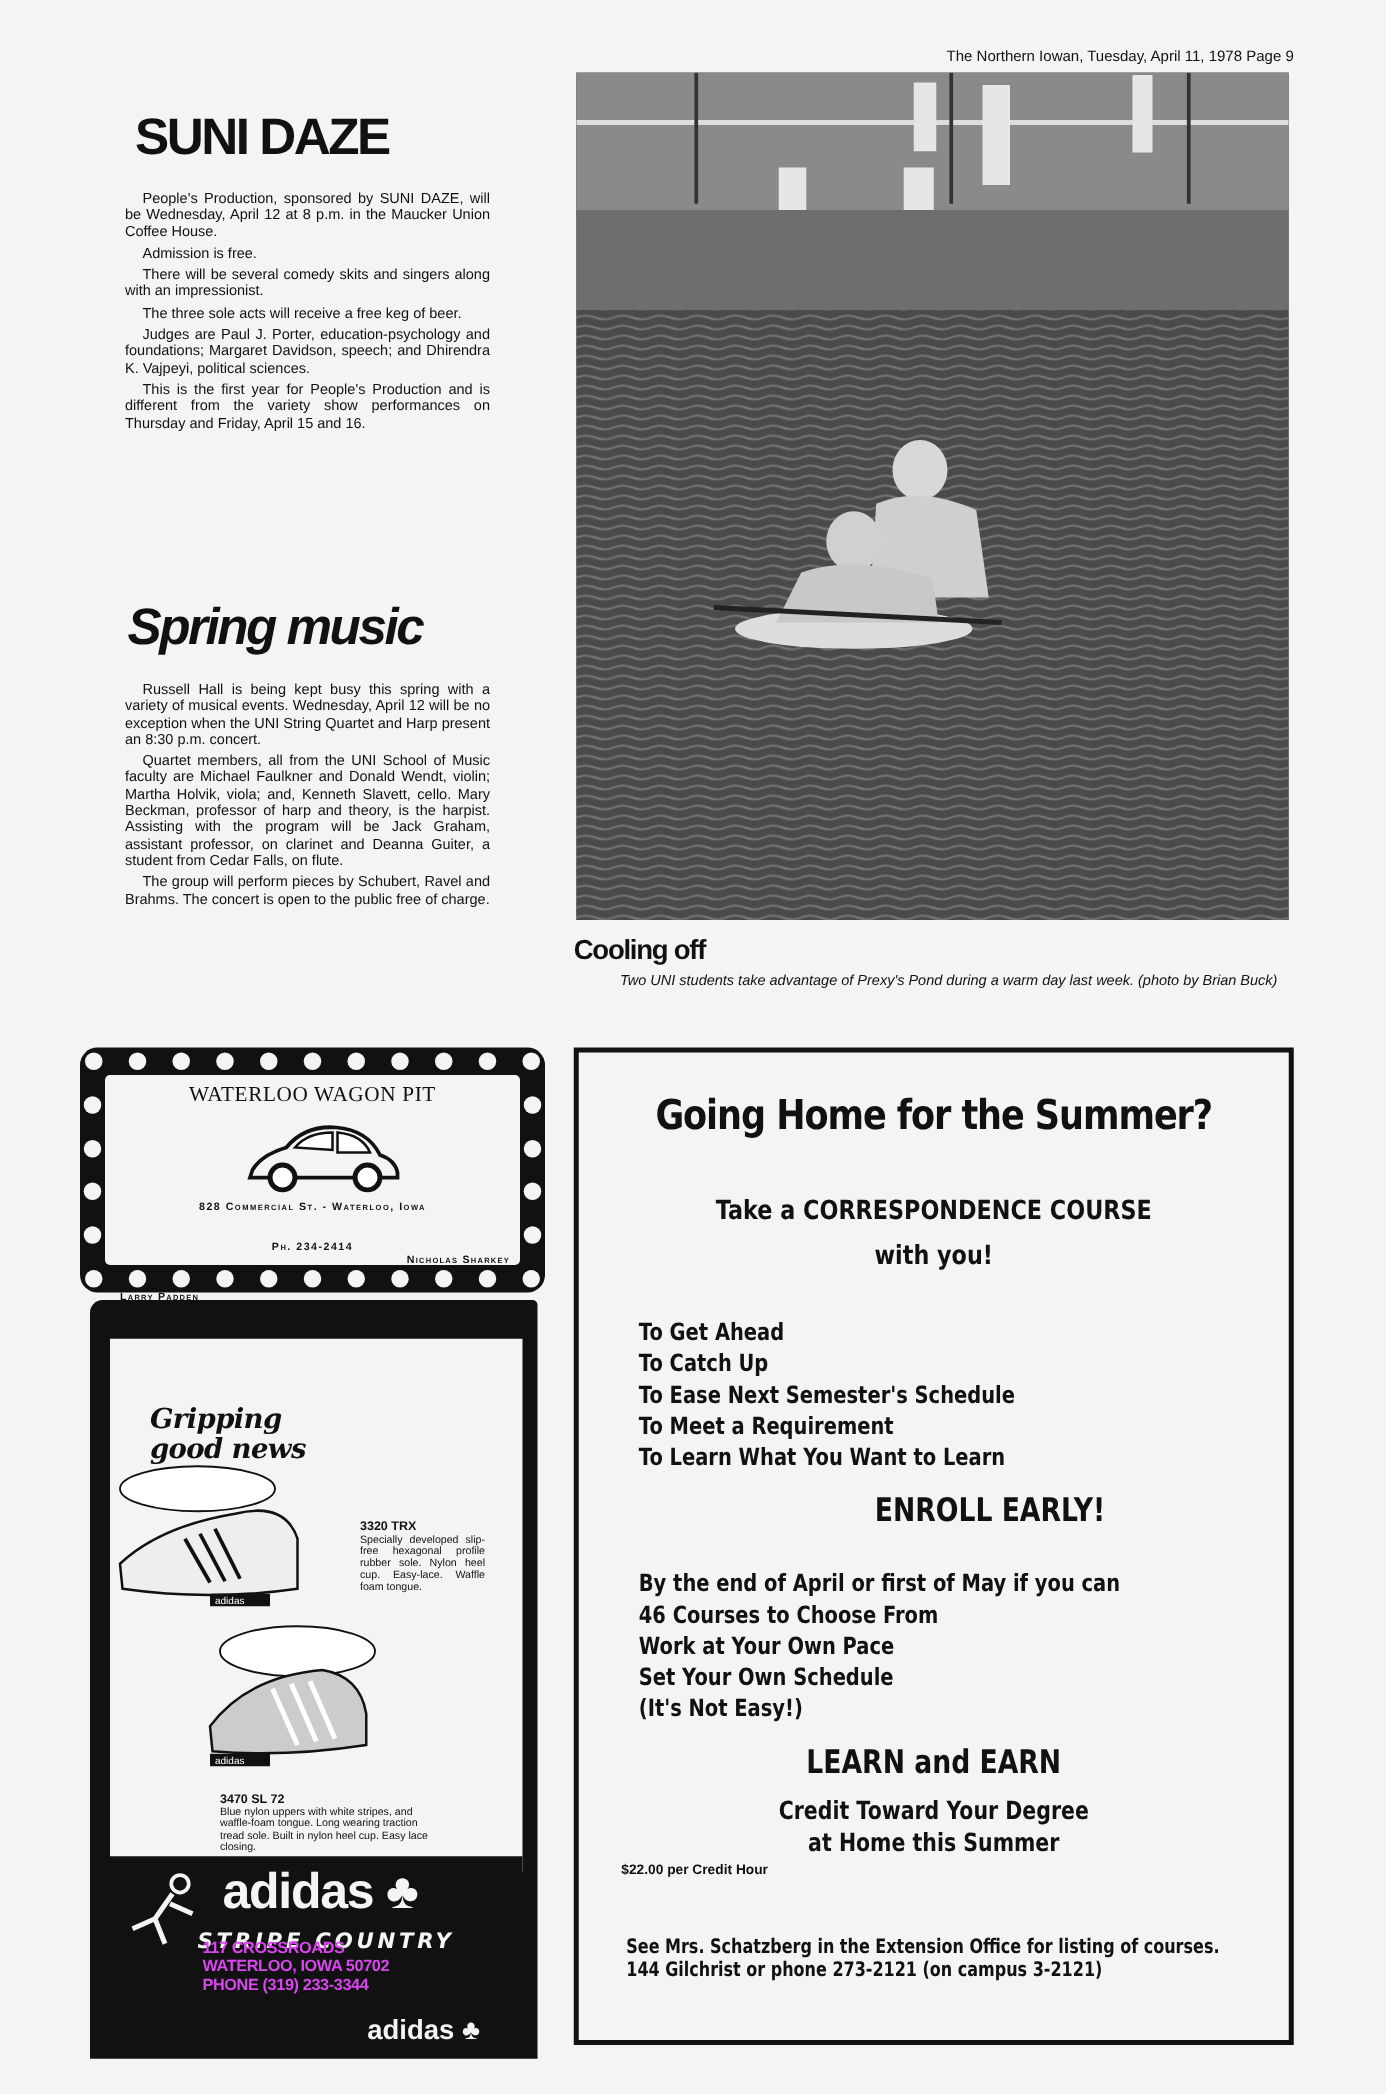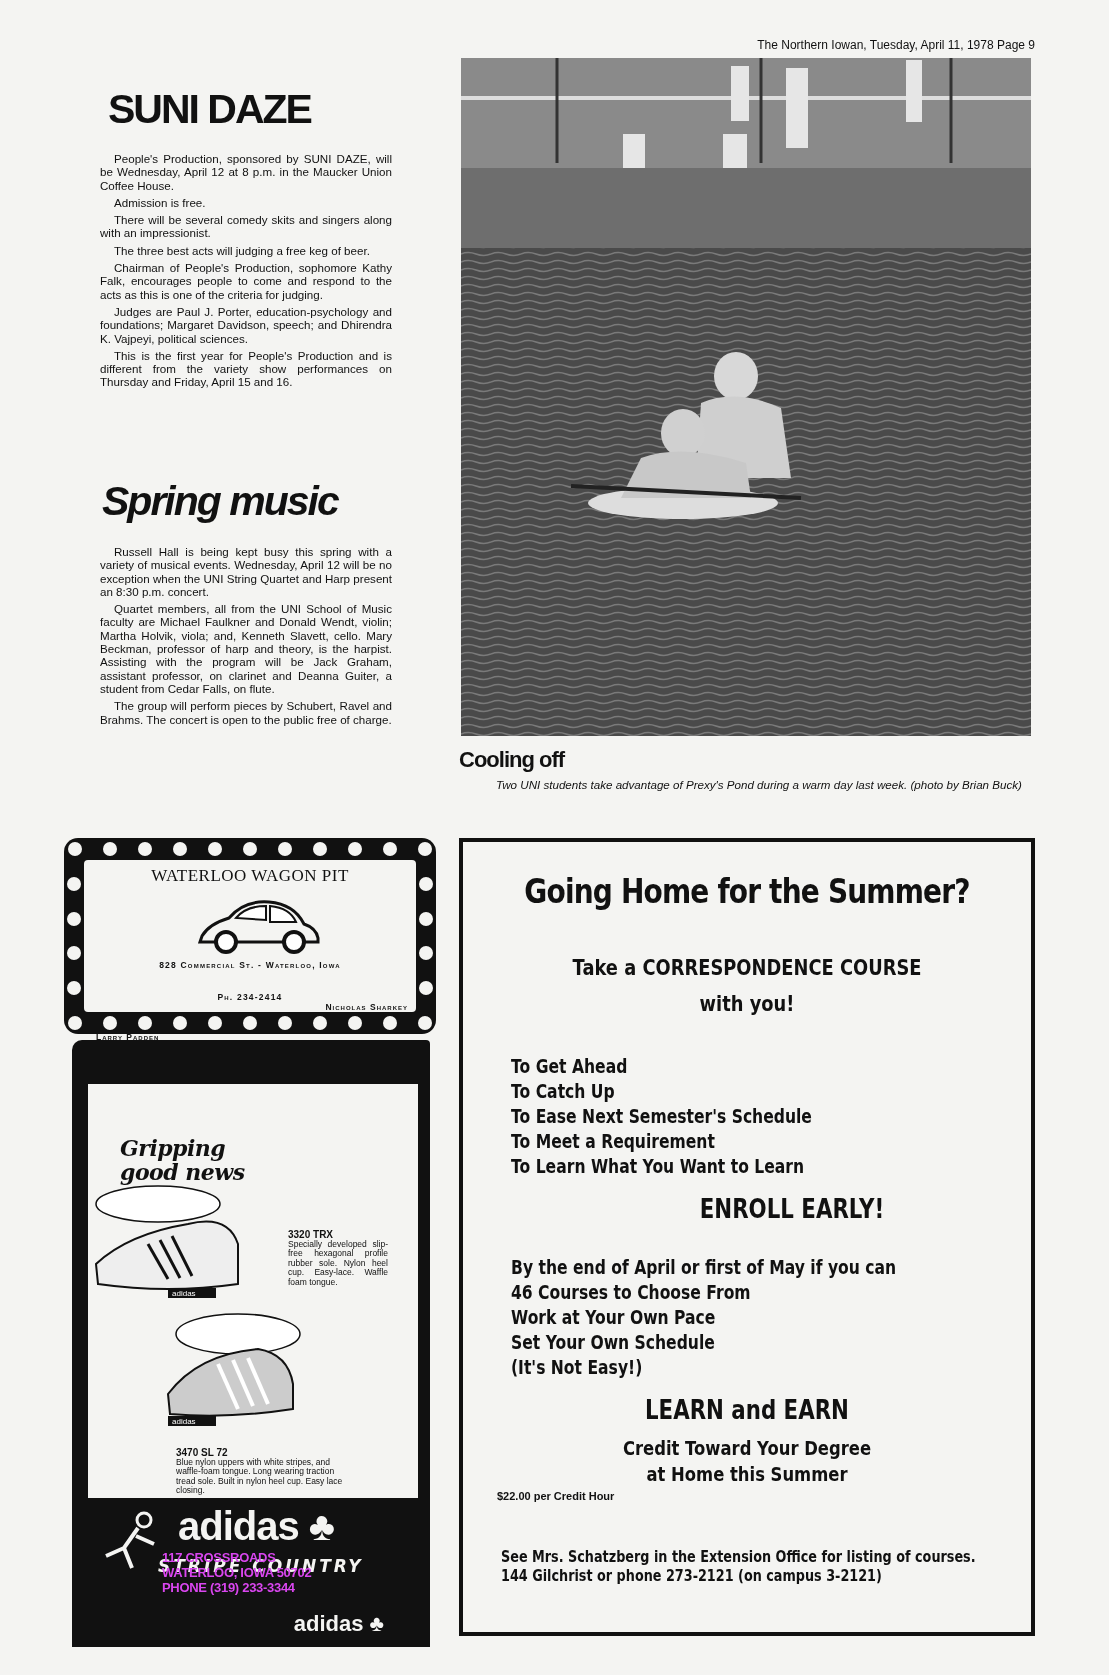--- a/index.html
+++ b/index.html
@@ -23,21 +23,21 @@
   .wagon-inner { position:absolute; left:20px; top:22px; right:20px; bottom:22px; background:#f4f4f2; border-radius:4px; }
   .hole { position:absolute; width:14px; height:14px; border-radius:50%; background:#f4f4f2; }
   .wagon-title { position:absolute; top:6px; left:0; right:0; text-align:center; font-family:"Liberation Serif", serif; font-size:17px; letter-spacing:0.5px; }
   .wagon-addr { position:absolute; top:100px; left:0; right:0; text-align:center; font-size:8.5px; letter-spacing:1.2px; font-variant:small-caps; font-weight:bold; }
   .wagon-ph { position:absolute; top:132px; left:0; right:0; text-align:center; font-size:8.5px; letter-spacing:1.2px; font-variant:small-caps; font-weight:bold; }
   .wagon-left { position:absolute; top:144px; left:12px; font-size:8.5px; letter-spacing:1px; font-variant:small-caps; font-weight:bold;margin-top:28px; }
   .wagon-right { position:absolute; top:142px; right:8px; font-size:8.5px; letter-spacing:1px; font-variant:small-caps; font-weight:bold; }
 
   
   .adidas { left:72px; top:1040px; width:358px; height:607px; background:#111; border-radius:10px 4px 0 0; }
-  .adidas-inner { position:absolute; left:16px; top:44px; right:12px; height:427px; background:#f4f4f2; }
+  .adidas-inner { position:absolute; left:16px; top:31px; right:12px; height:427px; background:#f4f4f2; }
   .grip { position:absolute; left:32px; top:52px; font-family:"DejaVu Serif", serif; font-weight:bold; font-style:italic; font-size:22px; line-height:24px; letter-spacing:-0.5px; }
   .shoe-area { position:absolute; left:0; top:100px; width:220px; height:250px; }
   .prod1 { position:absolute; left:200px; top:146px; width:100px; font-size:8.5px; line-height:9.5px; text-align:justify; }
   .prod-name { font-weight:bold; font-size:10px; }
   .prod2 { position:absolute; left:88px; top:364px; width:170px; font-size:8.5px; line-height:9.5px; }
   .band { position:absolute; left:0; top:414px; width:330px; height:90px; background:#111; color:#f4f4f2; }
   .band-logo { position:absolute; left:90px; top:6px; font-size:40px; font-weight:bold; letter-spacing:-1px; }
   .band-stripe { position:absolute; left:70px; top:58px; font-size:17px; font-weight:bold; letter-spacing:3px; font-family:"DejaVu Sans", sans-serif;font-style:italic; }
   .address { position:absolute; left:90px; top:510px; font-size:13px; font-weight:bold; line-height:15px; letter-spacing:-0.3px; color:#d946ef; }
   .foot-logo { position:absolute; right:46px; bottom:10px; font-size:22px; color:#f4f4f2; font-weight:bold; }
@@ -57,22 +57,21 @@
 </head>
 <body>
 
 <div class="abs header-line">The Northern Iowan, Tuesday, April 11, 1978 Page 9</div>
 
 <div class="abs title-suni">SUNI DAZE</div>
 <div class="abs col" style="top:152px;">
   <p>People's Production, sponsored by SUNI DAZE, will be Wednesday, April 12 at 8 p.m. in the Maucker Union Coffee House.</p>
   <p>Admission is free.</p>
   <p>There will be several comedy skits and singers along with an impressionist.</p>
-  <p>The three best acts will judging a free keg of beer.</p>
-  <p>Chairman of People's Production, sophomore Kathy Falk, encourages people to come and respond to the acts as this is one of the criteria for judging.</p>
+  <p>The three sole acts will receive a free keg of beer.</p>
   <p>Judges are Paul J. Porter, education-psychology and foundations; Margaret Davidson, speech; and Dhirendra K. Vajpeyi, political sciences.</p>
   <p>This is the first year for People's Production and is different from the variety show performances on Thursday and Friday, April 15 and 16.</p>
 </div>
 
 <div class="abs title-spring">Spring music</div>
 <div class="abs col" style="top:545px;">
   <p>Russell Hall is being kept busy this spring with a variety of musical events. Wednesday, April 12 will be no exception when the UNI String Quartet and Harp present an 8:30 p.m. concert.</p>
   <p>Quartet members, all from the UNI School of Music faculty are Michael Faulkner and Donald Wendt, violin; Martha Holvik, viola; and, Kenneth Slavett, cello. Mary Beckman, professor of harp and theory, is the harpist. Assisting with the program will be Jack Graham, assistant professor, on clarinet and Deanna Guiter, a student from Cedar Falls, on flute.</p>
   <p>The group will perform pieces by Schubert, Ravel and Brahms. The concert is open to the public free of charge.</p>
 </div>

